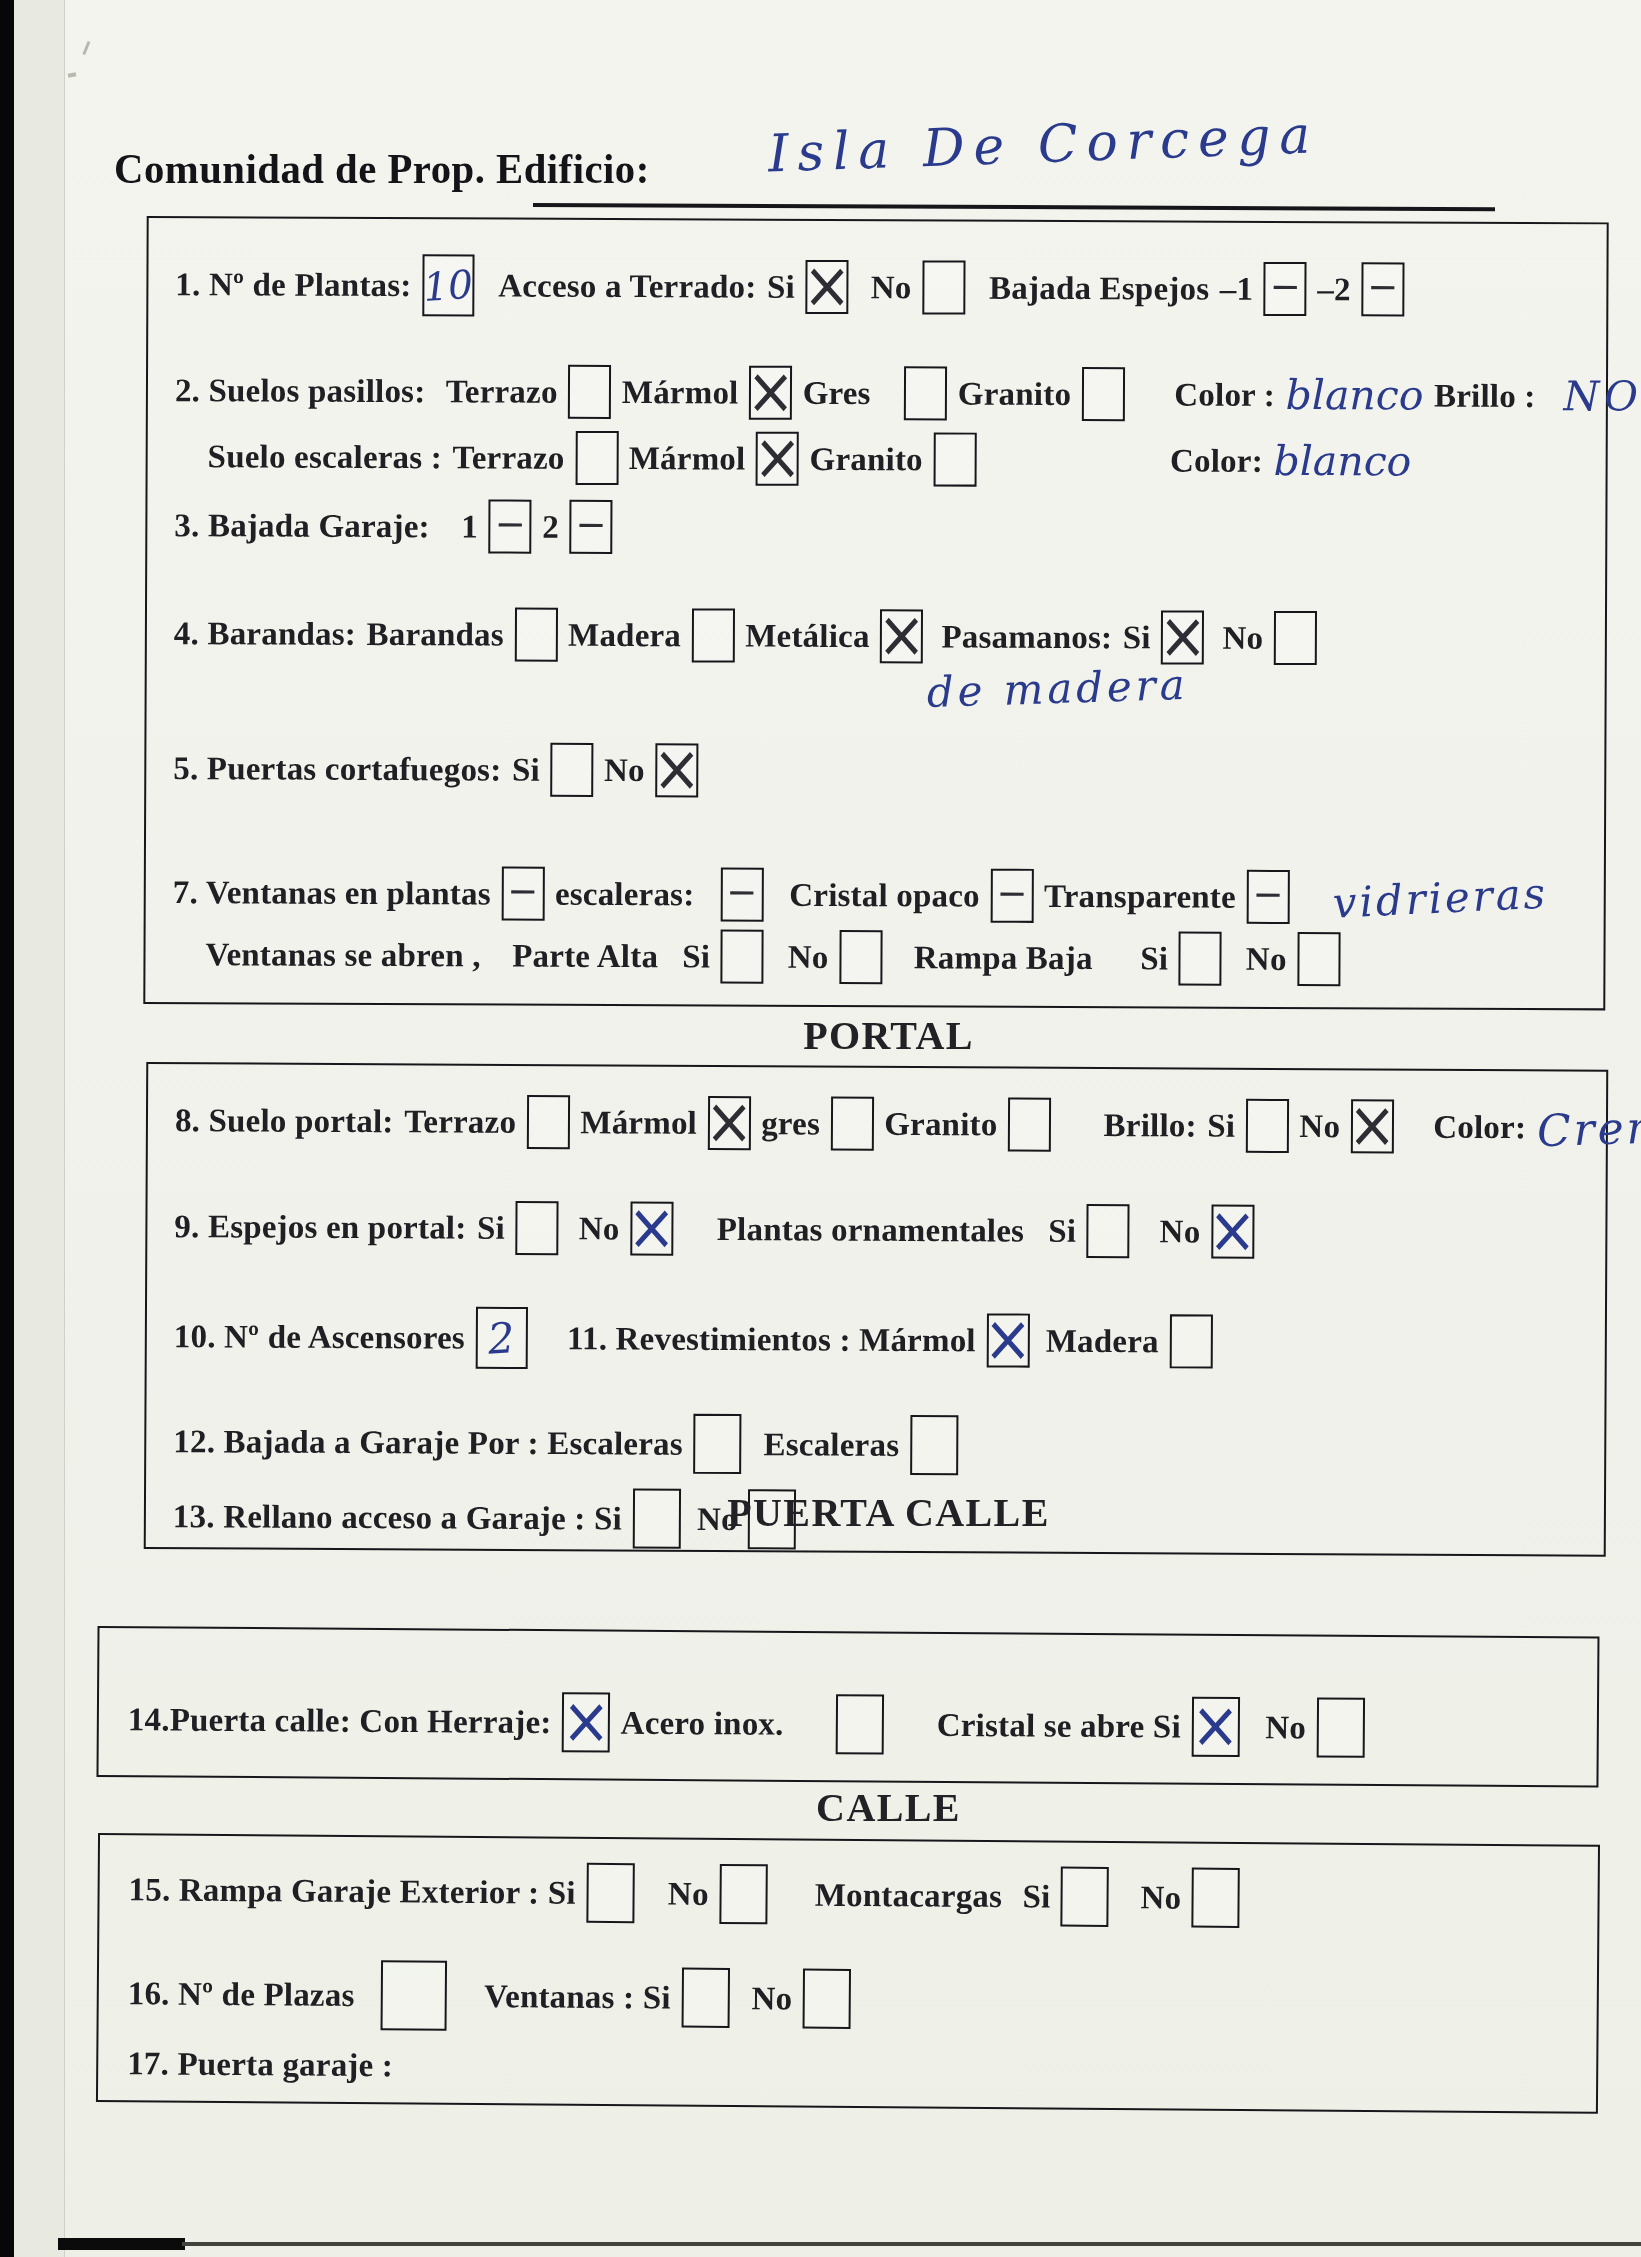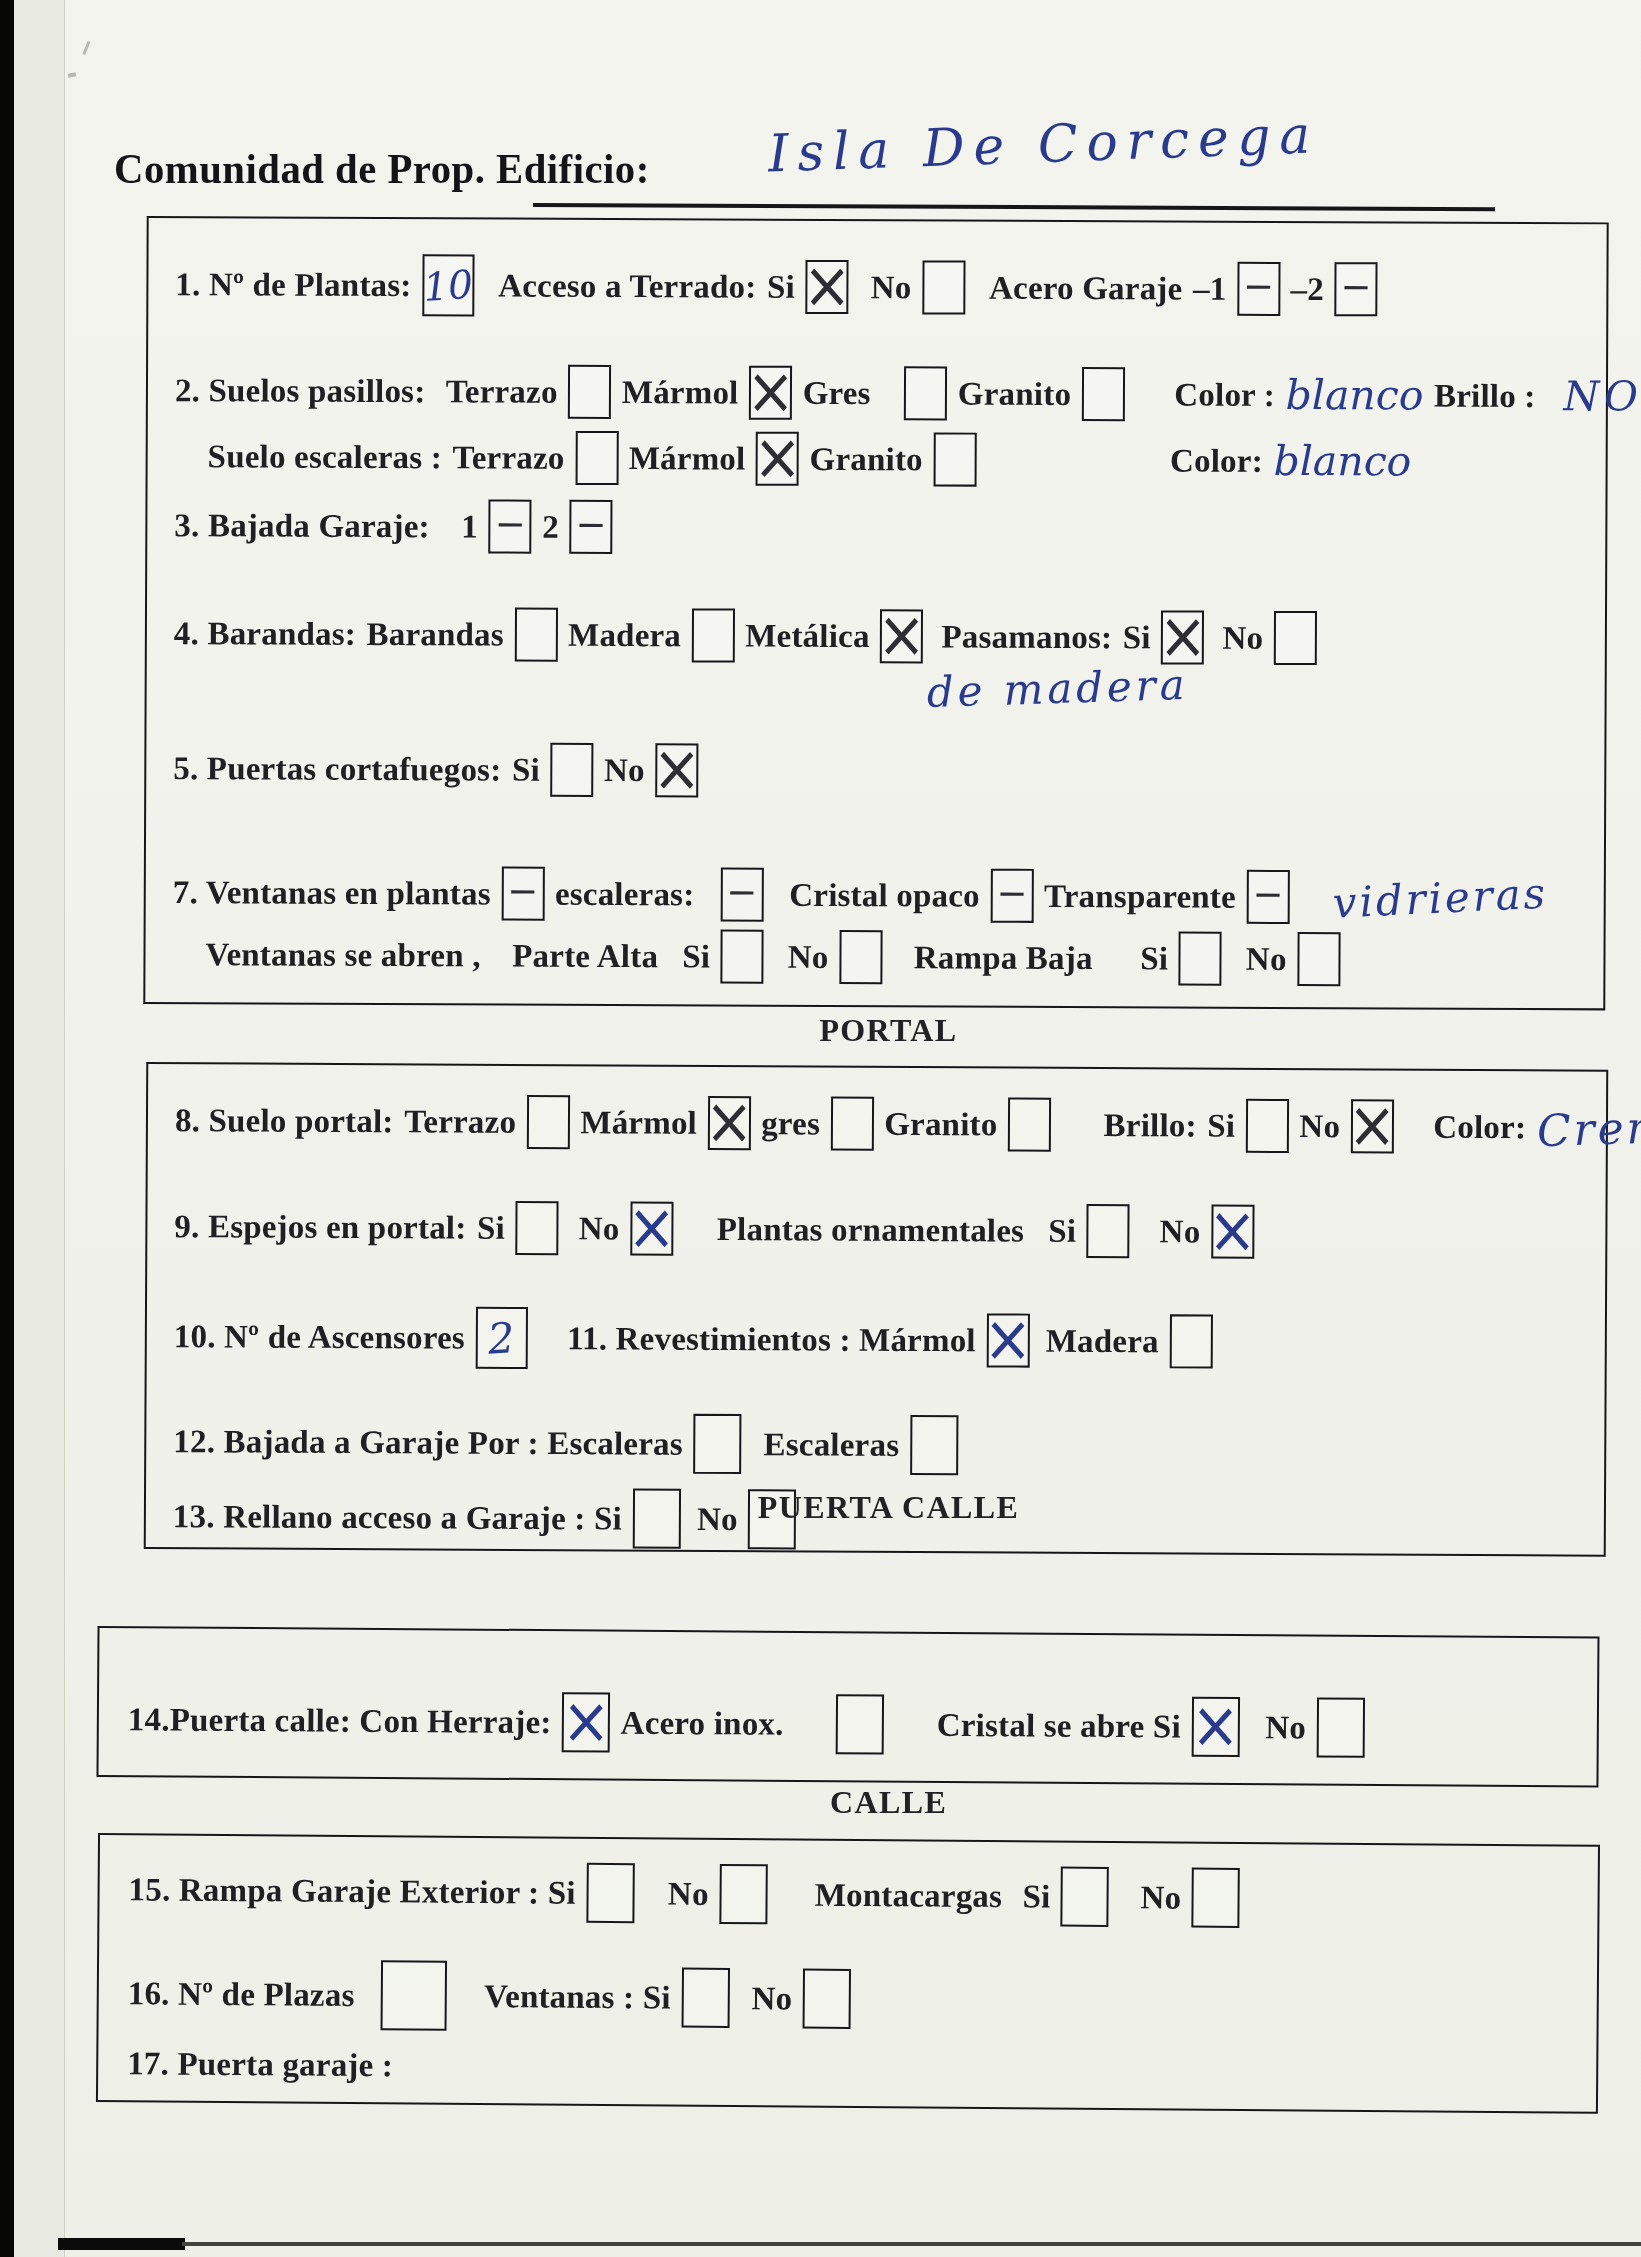--- a/index.html
+++ b/index.html
@@ -29,21 +29,21 @@
   .mk.dash{font-size:37px;transform:none;margin-top:-5.8px;}
   .ink-bk{color:#2d2d33;}
   .ink-bl{color:#2a3a8c;}
   .hw{
     font-family:"DejaVu Serif",serif;font-style:italic;color:#2a3a8c;
     font-size:41px;white-space:nowrap;
   }
   .hw.boxval{font-size:39px;transform:rotate(-4deg);}
   .sec-h{
     position:absolute;left:145px;width:1487px;text-align:center;
-    font-weight:700;font-size:32px;letter-spacing:1.4px;color:#222226;
+    font-weight:700;font-size:40px;letter-spacing:1.4px;color:#222226;
   }
   .title-lbl{
     position:absolute;left:114px;top:145px;font-weight:700;font-size:42px;
     letter-spacing:0.5px;color:#141418;transform:scaleX(.97);transform-origin:left center;
   }
   .title-hw{position:absolute;left:768px;top:114px;font-size:52px;letter-spacing:8.7px;transform:rotate(-2deg);}
   .title-line{position:absolute;left:533px;top:203px;width:962px;height:3.9px;background:#15151a;transform:rotate(.25deg);transform-origin:left center;}
   .float-hw{position:absolute;}
   .bb-thick{position:absolute;left:58px;top:2238px;width:127px;height:11.6px;background:#0b0b0b;}
   .bb-thin{position:absolute;left:182px;top:2242px;width:1460px;height:3.9px;background:#43433e;}
@@ -69,21 +69,21 @@
       <span class="cb big">
           <span class="hw boxval">10</span>
         </span>
       <span class="t" style="margin-left:13.5px;">Acceso a Terrado:</span>
       <span class="t">Si</span>
       <span class="cb">
           <span class="mk ink-bk">×</span>
         </span>
       <span class="t" style="margin-left:11.6px;">No</span>
       <span class="cb"></span>
-      <span class="t" style="margin-left:13.5px;">Acero Garaje</span>
+      <span class="t" style="margin-left:13.5px;">Bajada Espejos</span>
       <span class="t">–1</span>
       <span class="cb">
           <span class="mk dash ink-bk">−</span>
         </span>
       <span class="t">–2</span>
       <span class="cb">
           <span class="mk dash ink-bk">−</span>
         </span>
     </div>
 

